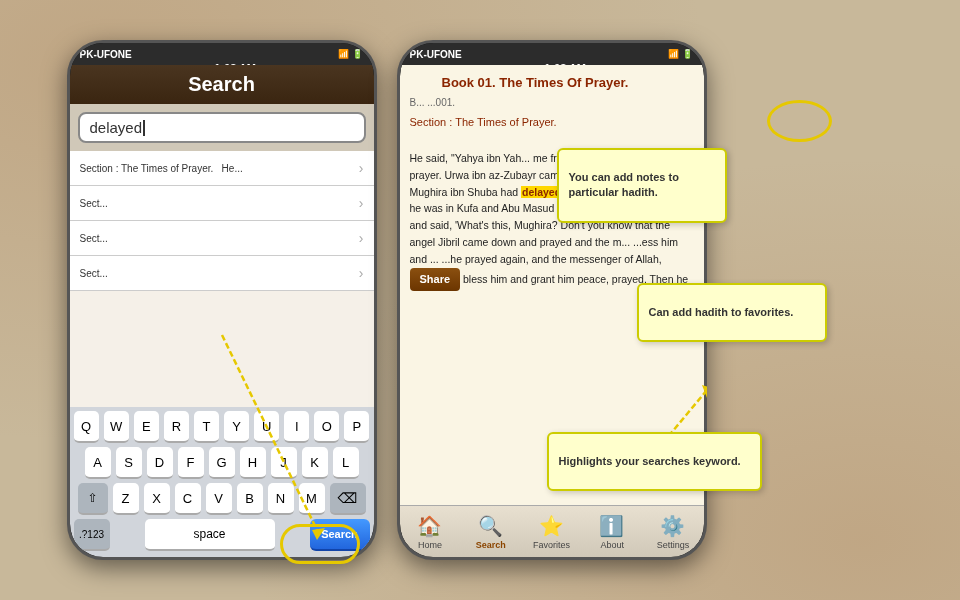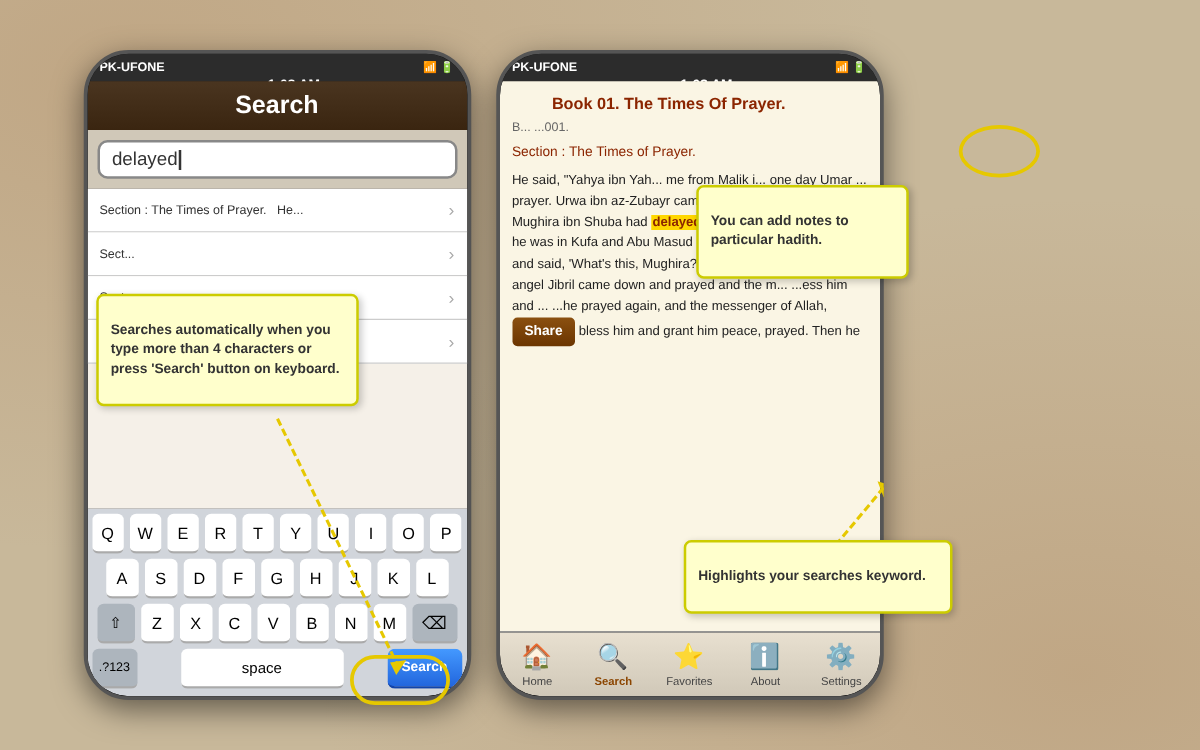--- a/index.html
+++ b/index.html
@@ -273,21 +273,21 @@
 
     .book-sub {
       color: #666;
       font-size: 10px;
       margin-bottom: 4px;
     }
 
     .section-label {
       color: #8B2500;
       font-size: 11px;
-      margin-bottom: 6px;
+      margin-bottom: 20px;
     }
 
     .book-text {
       font-size: 10.5px;
       color: #222;
       line-height: 1.6;
     }
 
     .highlight {
       background: #FFD700;
@@ -485,32 +485,32 @@
             <span class="nav-label">About</span>
           </div>
           <div class="nav-item">
             <span class="nav-icon">⚙️</span>
             <span class="nav-label">Settings</span>
           </div>
         </div>
       </div>
     </div>
 
-    <div class="tooltip-box" style="position:absolute; left:10px; top:195px; width:210px; z-index:20;">
-      <span>Searches automatically when you type more than 4 characters or press 'Search' button on keyboard.</span>
-    </div>
 
     <div class="tooltip-box" style="position:absolute; left:490px; top:108px; width:170px; z-index:20;">
       <span>You can add notes to particular hadith.</span>
     </div>
 
     <div class="tooltip-box" style="position:absolute; left:480px; top:392px; width:215px; z-index:20;">
       <span>Highlights your searches keyword.</span>
     </div>
 
+    <div class="tooltip-box" style="position:absolute; left:570px; top:243px; width:190px; z-index:20;">
+      <span>Can add hadith to favorites.</span>
+    </div>
 
     <div class="yellow-circle" style="left: 213px; top: 484px; width: 80px; height: 40px; border-radius: 20px;"></div>
 
     <div class="yellow-circle" style="left: 700px; top: 60px; width: 65px; height: 42px; border-radius: 50%;"></div>
 
     <svg style="position:absolute; top:0; left:0; width:100%; height:100%; pointer-events:none; z-index:15;">
 
       <line x1="155" y1="295" x2="250" y2="490" stroke="#e6c800" stroke-width="2.5" stroke-dasharray="6,3"></line>
       <polygon points="245,490 258,488 250,500" fill="#e6c800"></polygon>
 

